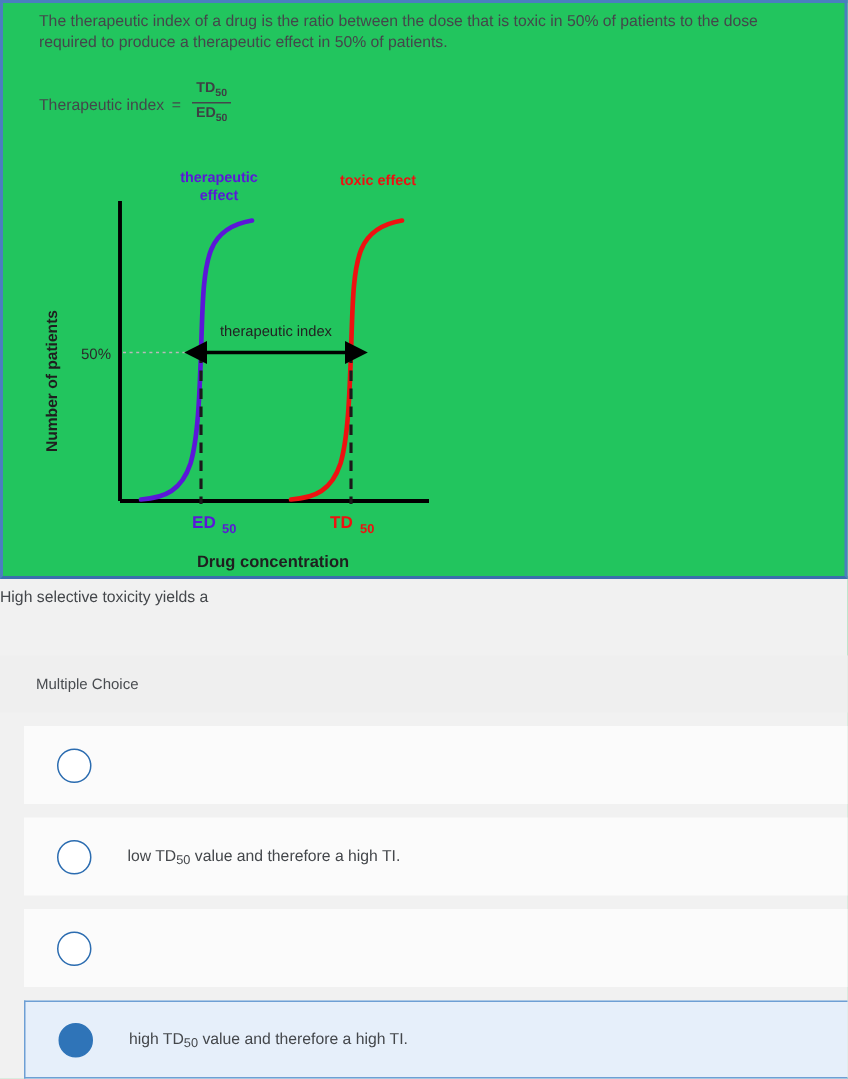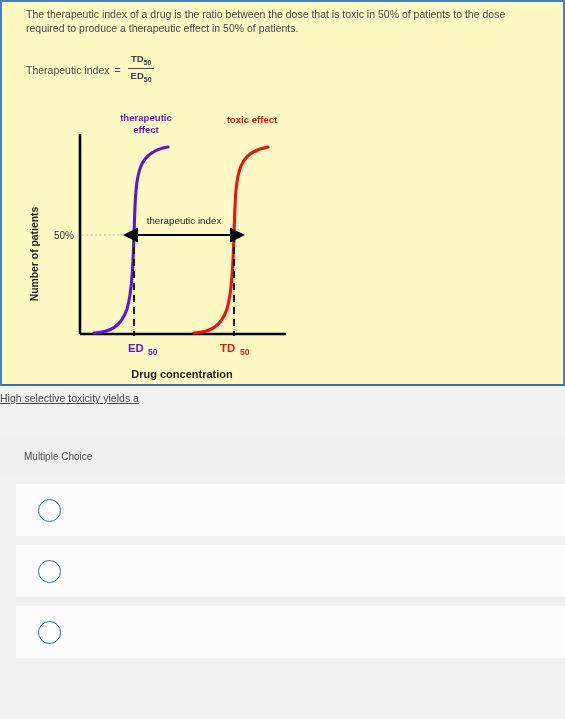--- a/index.html
+++ b/index.html
@@ -15,21 +15,21 @@
     -webkit-font-smoothing: antialiased;
   }
 
   
   .passage-card {
     position: absolute;
     left: 0;
     top: 0;
     width: 565px;
     height: 386px;
-    background: #fef9c3;
+    background: #22c55e;
     border-left: 2px solid #4a7fbf;
     border-right: 2px solid #4a7fbf;
     border-bottom: 2px solid #3a6fae;
     border-top: 2px solid #4a7fbf;
   }
 
   .passage-text {
     position: absolute;
     left: 24px;
     top: 5px;
@@ -88,21 +88,20 @@
 
   
   .question-stem {
     position: absolute;
     left: 0px;
     top: 392px;
     width: 519px;
     font-size: 10.5px;
     color: #44474b;
     padding-left: 0px;
-    text-decoration: underline;
   }
 
   
   .answers-wrap {
     position: absolute;
     left: 0;
     top: 437px;
     width: 565px;
     bottom: 0;
     background: #f1f1f1;
@@ -238,21 +237,26 @@
   <div class="mc-header">Multiple Choice</div>
 
   <div class="options">
 
     <div class="option-row">
       <span class="radio"></span>
     </div>
 
     <div class="option-row">
       <span class="radio"></span>
+      <span class="option-label"><span>low TD</span><sub>50</sub><span> value and therefore a high TI.</span></span>
     </div>
 
     <div class="option-row">
       <span class="radio"></span>
     </div>
 
+    <div class="option-row selected">
+      <span class="radio"></span>
+      <span class="option-label"><span>high TD</span><sub>50</sub><span> value and therefore a high TI.</span></span>
+    </div>
 
   </div>
 </div>
 
 </body></html>

